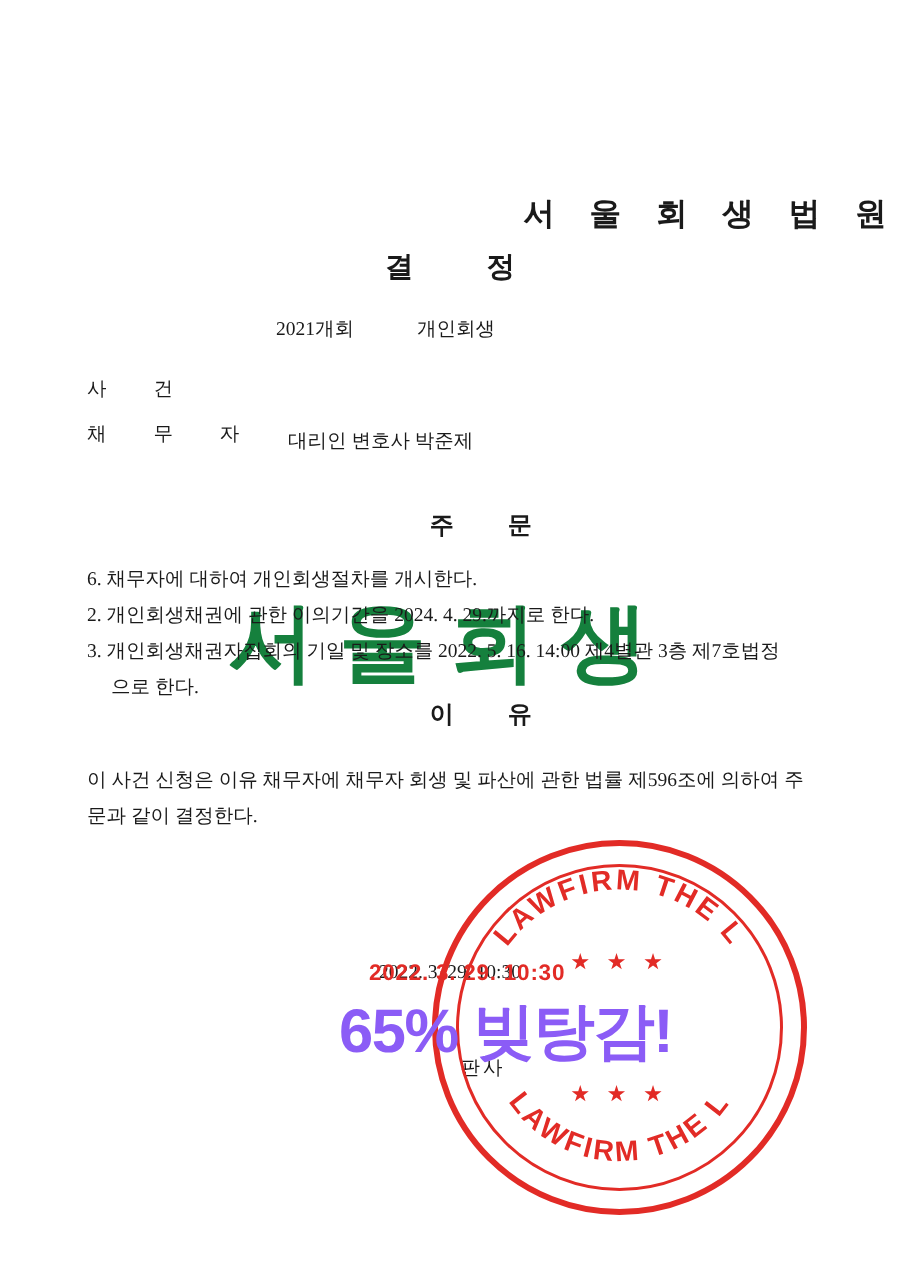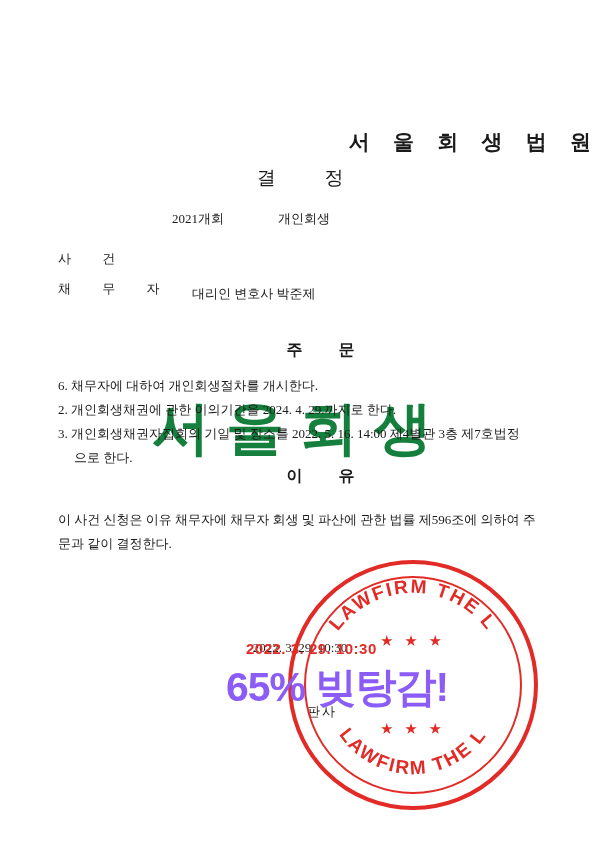--- a/index.html
+++ b/index.html
@@ -41,37 +41,37 @@
     font-weight: bold;
     letter-spacing: 9px;
   }
   .doc-subtitle {
     position: absolute;
     top: 165px;
     left: 0;
     right: 0;
     text-align: center;
     font-size: 19px;
-    font-weight: normal;
+    font-weight: bold;
     letter-spacing: 22px;
     text-indent: 22px;
   }
   .field-row {
     position: absolute;
     font-size: 13px;
     white-space: nowrap;
   }
   .field-label {
     display: inline-block;
     letter-spacing: 14px;
     margin-top: 40px;
   }
   .case-no {
     position: absolute;
-    left: 172px;
+    left: 184px;
     font-size: 13px;
   }
   .case-type {
     position: absolute;
     left: 278px;
     font-size: 13px;
   }
   .attorney {
     position: absolute;
     top: 285px;

